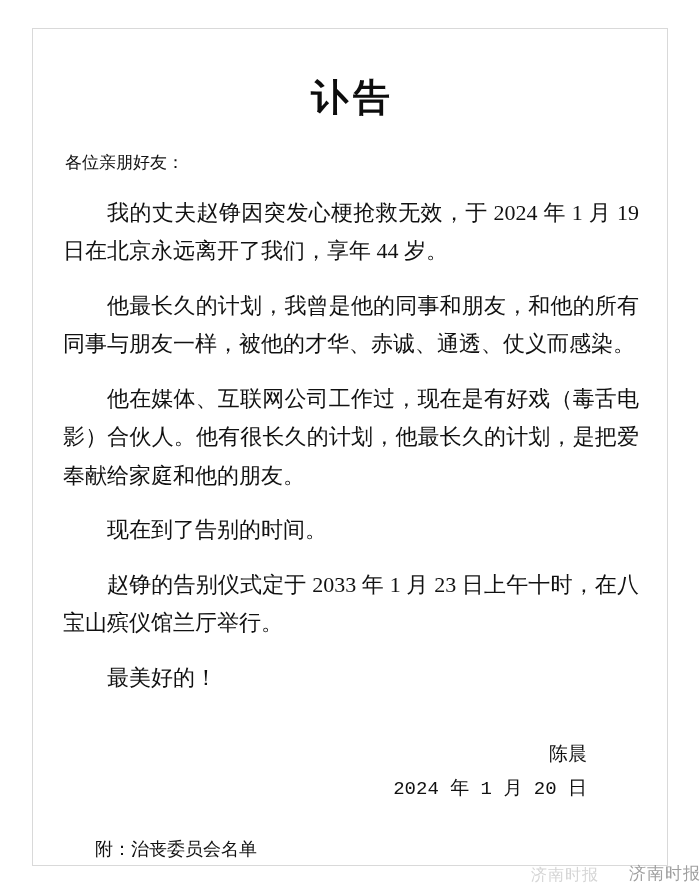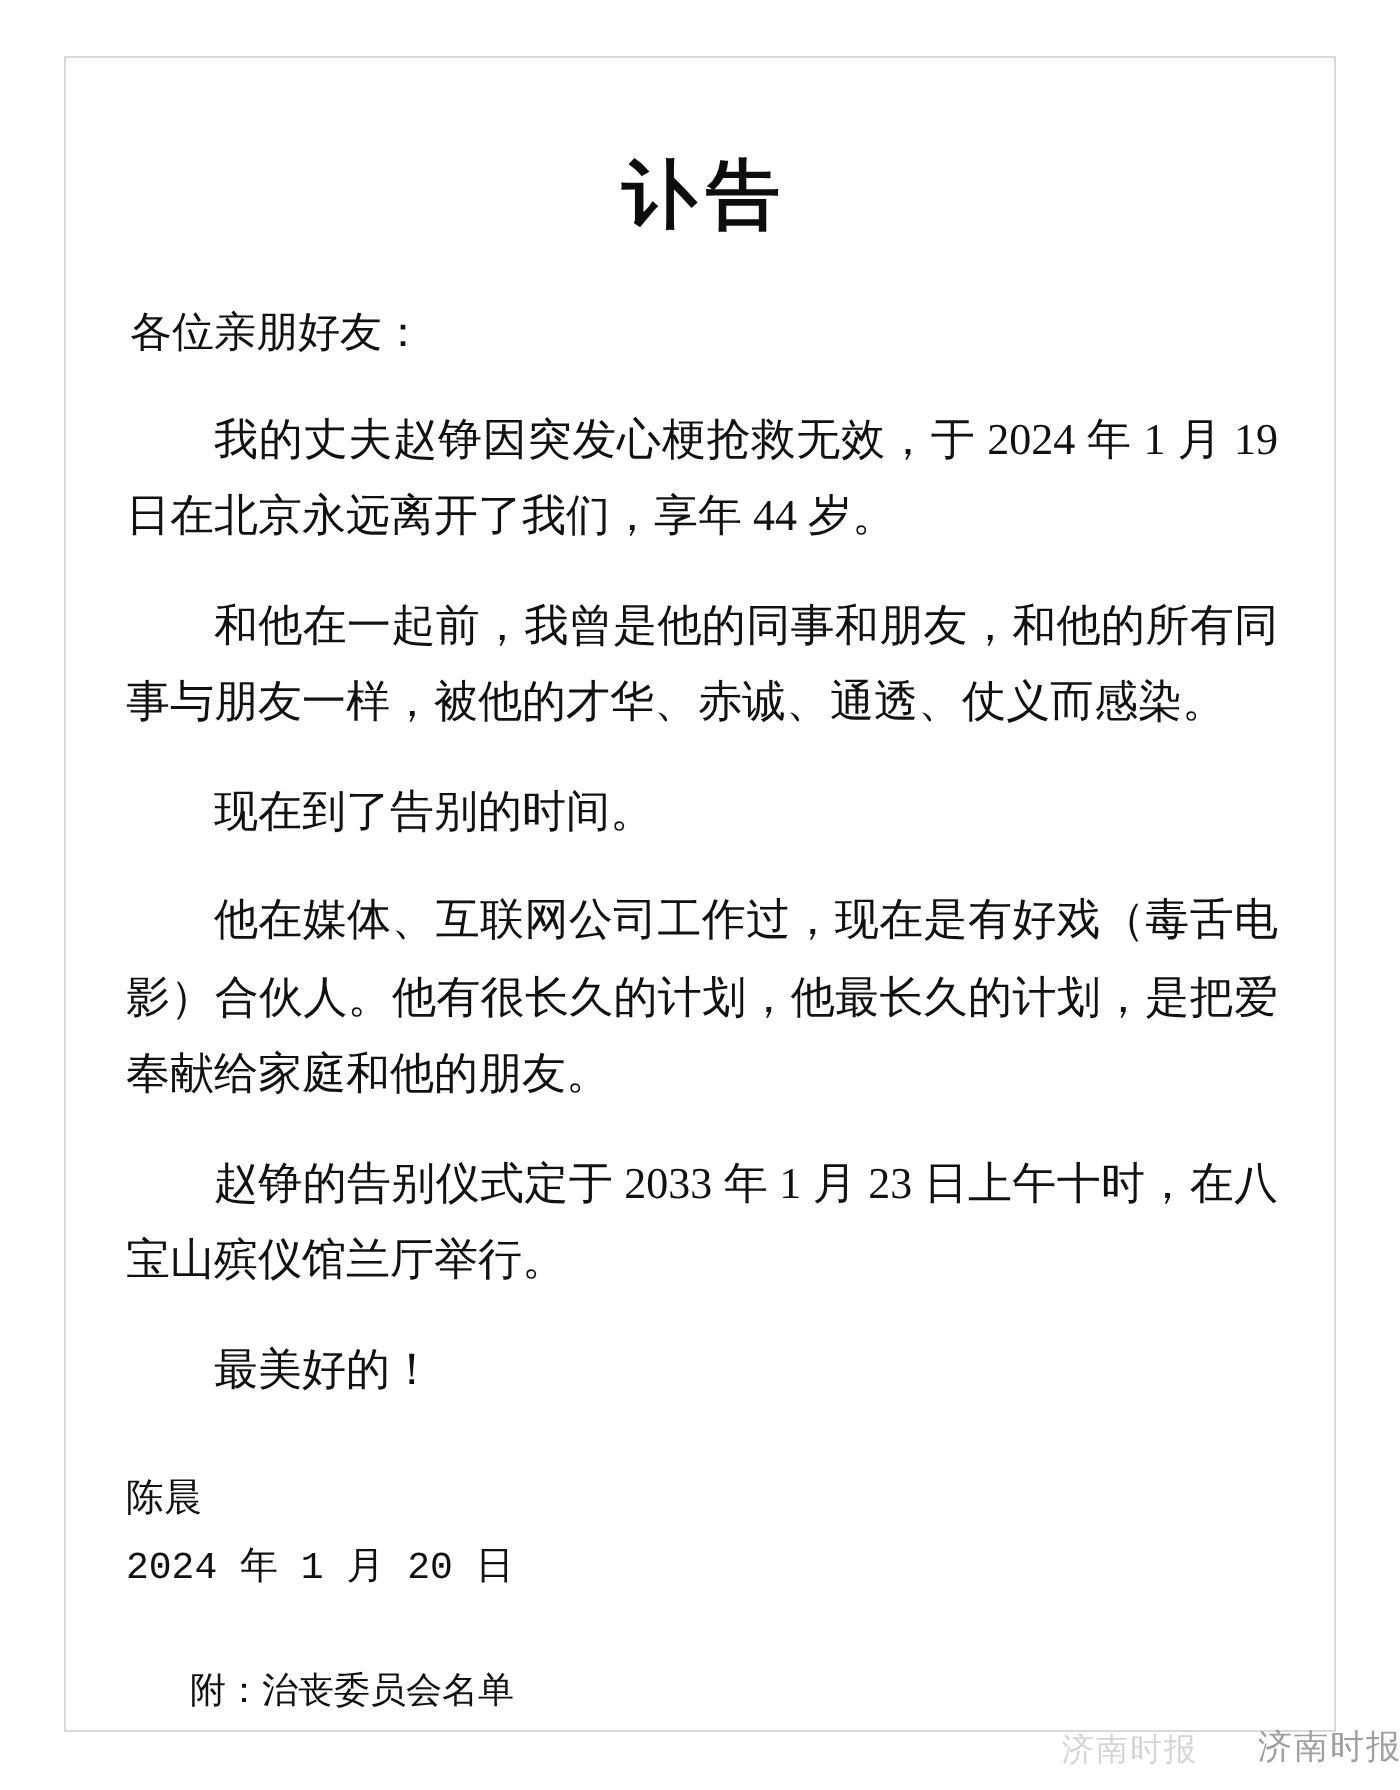--- a/index.html
+++ b/index.html
@@ -45,36 +45,36 @@
     text-align: center;
     font-size: 37px;
     font-weight: bold;
     letter-spacing: 5px;
     margin-top: 22px;
     margin-bottom: 26px;
     color: #0d0d0d;
     font-family: "Liberation Serif", "DejaVu Serif", serif;
   }
   .salutation {
-    font-size: 21px;
+    font-size: 17px;
     margin: 0 0 16px 0;
     line-height: 1.7;
     padding-left: 2px;
   }
   .para {
     font-size: 22px;
     line-height: 1.75;
     margin: 0 0 16px 0;
     text-indent: 2em;
     text-align: justify;
     padding-right: 4px;
   }
   .signature-block {
-    margin-top: 29px;
-    text-align: left;
+    margin-top: 40px;
+    text-align: right;
     padding-right: 56px;
   }
   .sig-name {
     font-size: 19px;
     line-height: 1.8;
   }
   .sig-date {
     font-size: 19px;
     line-height: 1.8;
     font-family: Liberation Mono, monospace;
@@ -110,23 +110,23 @@
 
 <div class="page">
   <div class="doc-frame">
     <div class="inner">
 
       <div class="title">讣告</div>
 
       <div class="salutation">各位亲朋好友：</div>
 
       <p class="para">我的丈夫赵铮因突发心梗抢救无效，于 2024 年 1 月 19 日在北京永远离开了我们，享年 44 岁。</p>
-      <p class="para">和他在一起前，我曾是他的同事和朋友，和他的所有同事与朋友一样，被他的才华、赤诚、通透、仗义而感染。</p>
+      <p class="para">他最长久的计划，我曾是他的同事和朋友，和他的所有同事与朋友一样，被他的才华、赤诚、通透、仗义而感染。</p>
+      <p class="para">他在媒体、互联网公司工作过，现在是有好戏（毒舌电影）合伙人。他有很长久的计划，他最长久的计划，是把爱奉献给家庭和他的朋友。</p>
       <p class="para">现在到了告别的时间。</p>
-      <p class="para">他在媒体、互联网公司工作过，现在是有好戏（毒舌电影）合伙人。他有很长久的计划，他最长久的计划，是把爱奉献给家庭和他的朋友。</p>
       <p class="para">赵铮的告别仪式定于 2033 年 1 月 23 日上午十时，在八宝山殡仪馆兰厅举行。</p>
       <p class="para">最美好的！</p>
 
       <div class="signature-block">
         <div class="sig-name">陈晨</div>
         <div class="sig-date">2024 年 1 月 20 日</div>
       </div>
 
       <div class="appendix">附：治丧委员会名单</div>
 

